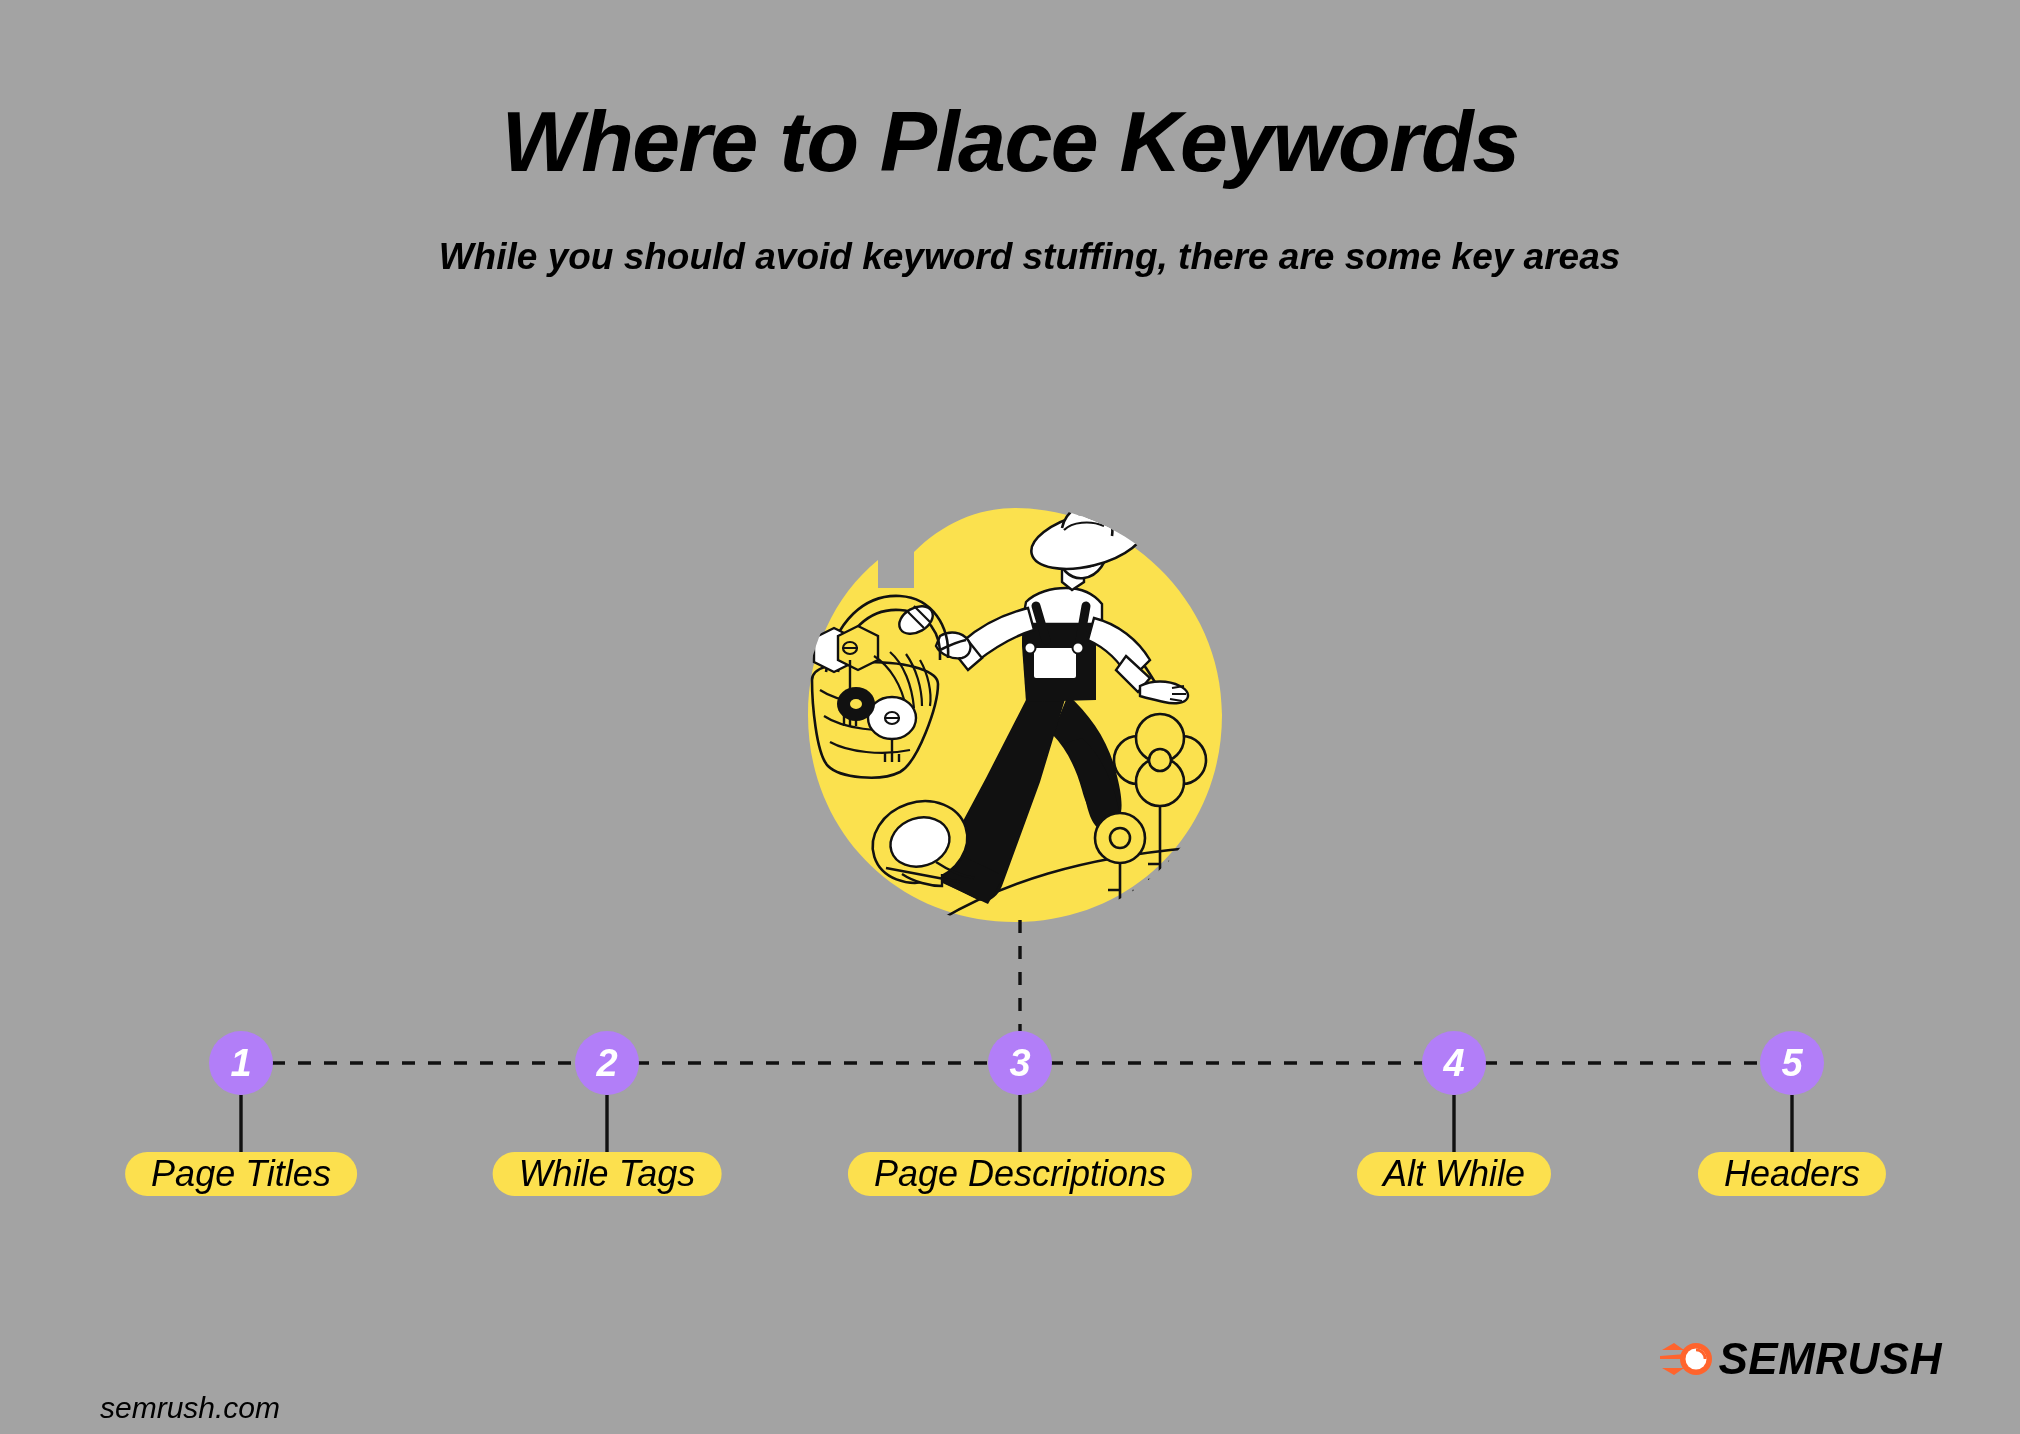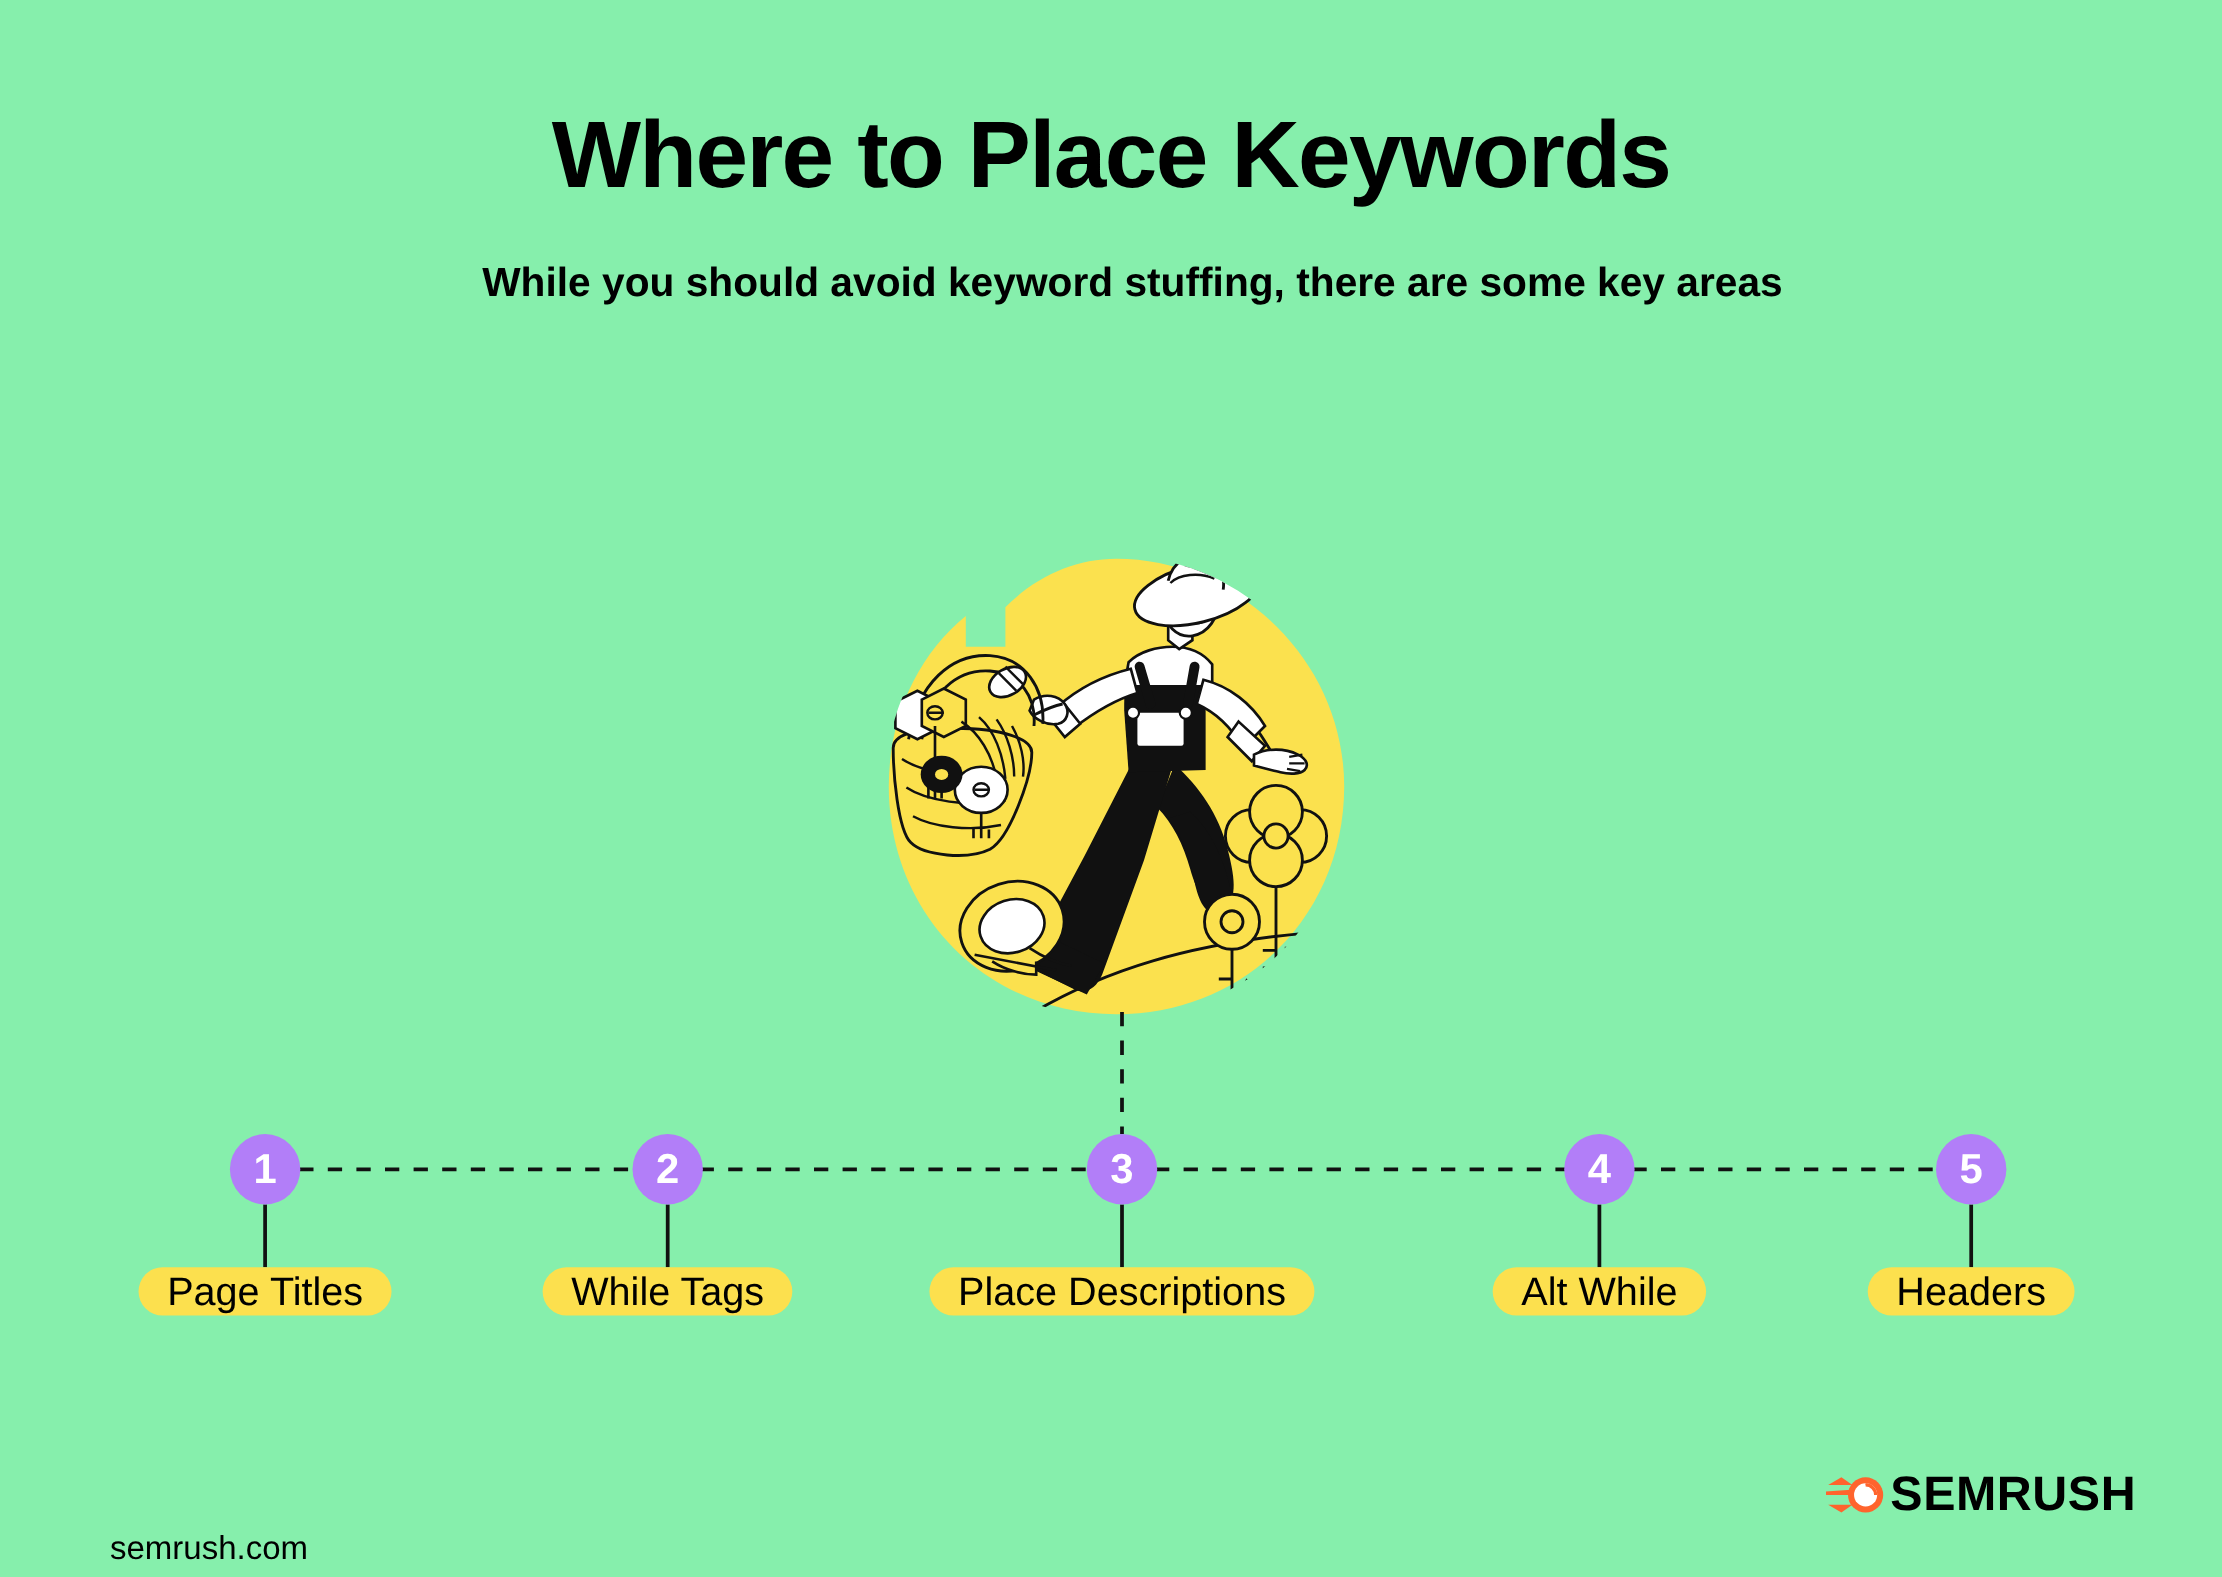--- a/index.html
+++ b/index.html
@@ -11,22 +11,23 @@
   body {
     font-family: "Liberation Sans", sans-serif;
     color: #000000;
     -webkit-font-smoothing: antialiased;
   }
 
   #poster {
     position: relative;
     width: 2020px;
     height: 1434px;
-    background: #86efac;
+    background: #a3a3a3;
     overflow: hidden;
+    font-style: italic;
   }
 
   
   .header {
     position: absolute;
     left: 0;
     top: 96px;
     width: 2020px;
     text-align: center;
   }
@@ -333,21 +334,21 @@
     <div class="step-pill" style="left:241px; top:1152px;">Page Titles</div>
   </div>
 
   <div class="step">
     <div class="step-circle" style="left:575px; top:1031px;">2</div>
     <div class="step-pill" style="left:607px; top:1152px;">While Tags</div>
   </div>
 
   <div class="step">
     <div class="step-circle" style="left:988px; top:1031px;">3</div>
-    <div class="step-pill" style="left:1020px; top:1152px;">Place Descriptions</div>
+    <div class="step-pill" style="left:1020px; top:1152px;">Page Descriptions</div>
   </div>
 
   <div class="step">
     <div class="step-circle" style="left:1422px; top:1031px;">4</div>
     <div class="step-pill" style="left:1454px; top:1152px;">Alt While</div>
   </div>
 
   <div class="step">
     <div class="step-circle" style="left:1760px; top:1031px;">5</div>
     <div class="step-pill" style="left:1792px; top:1152px;">Headers</div>

